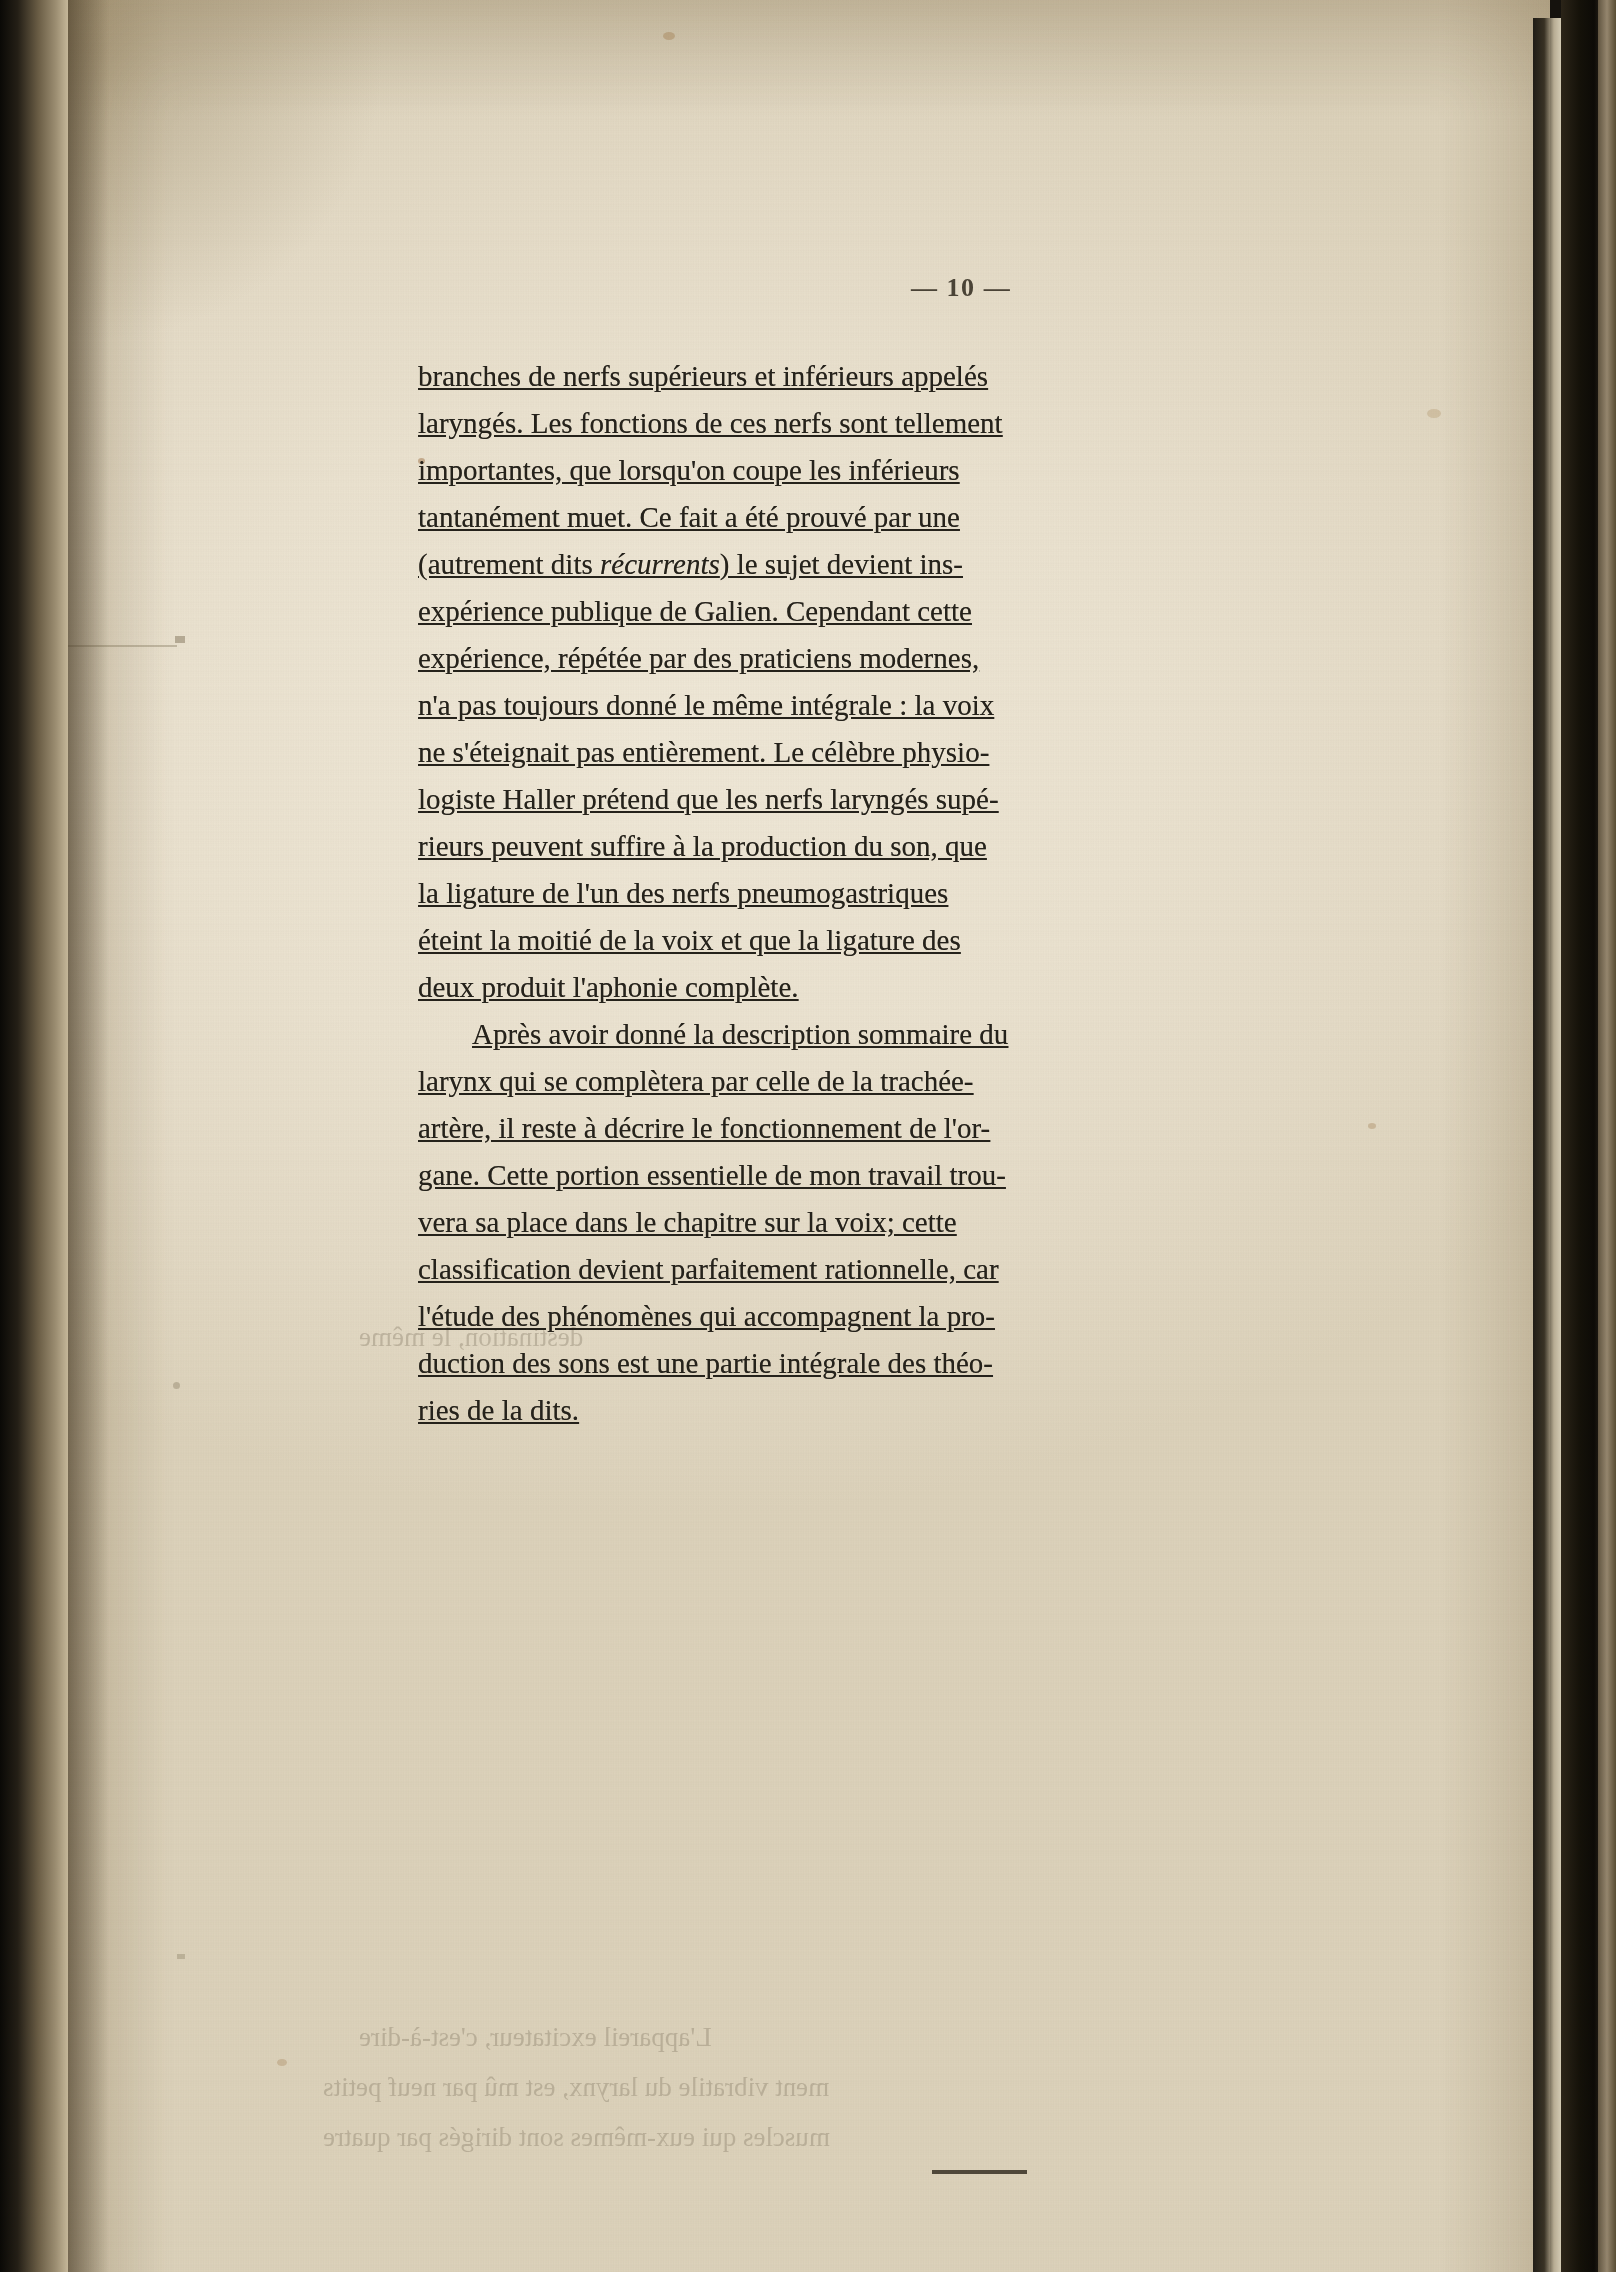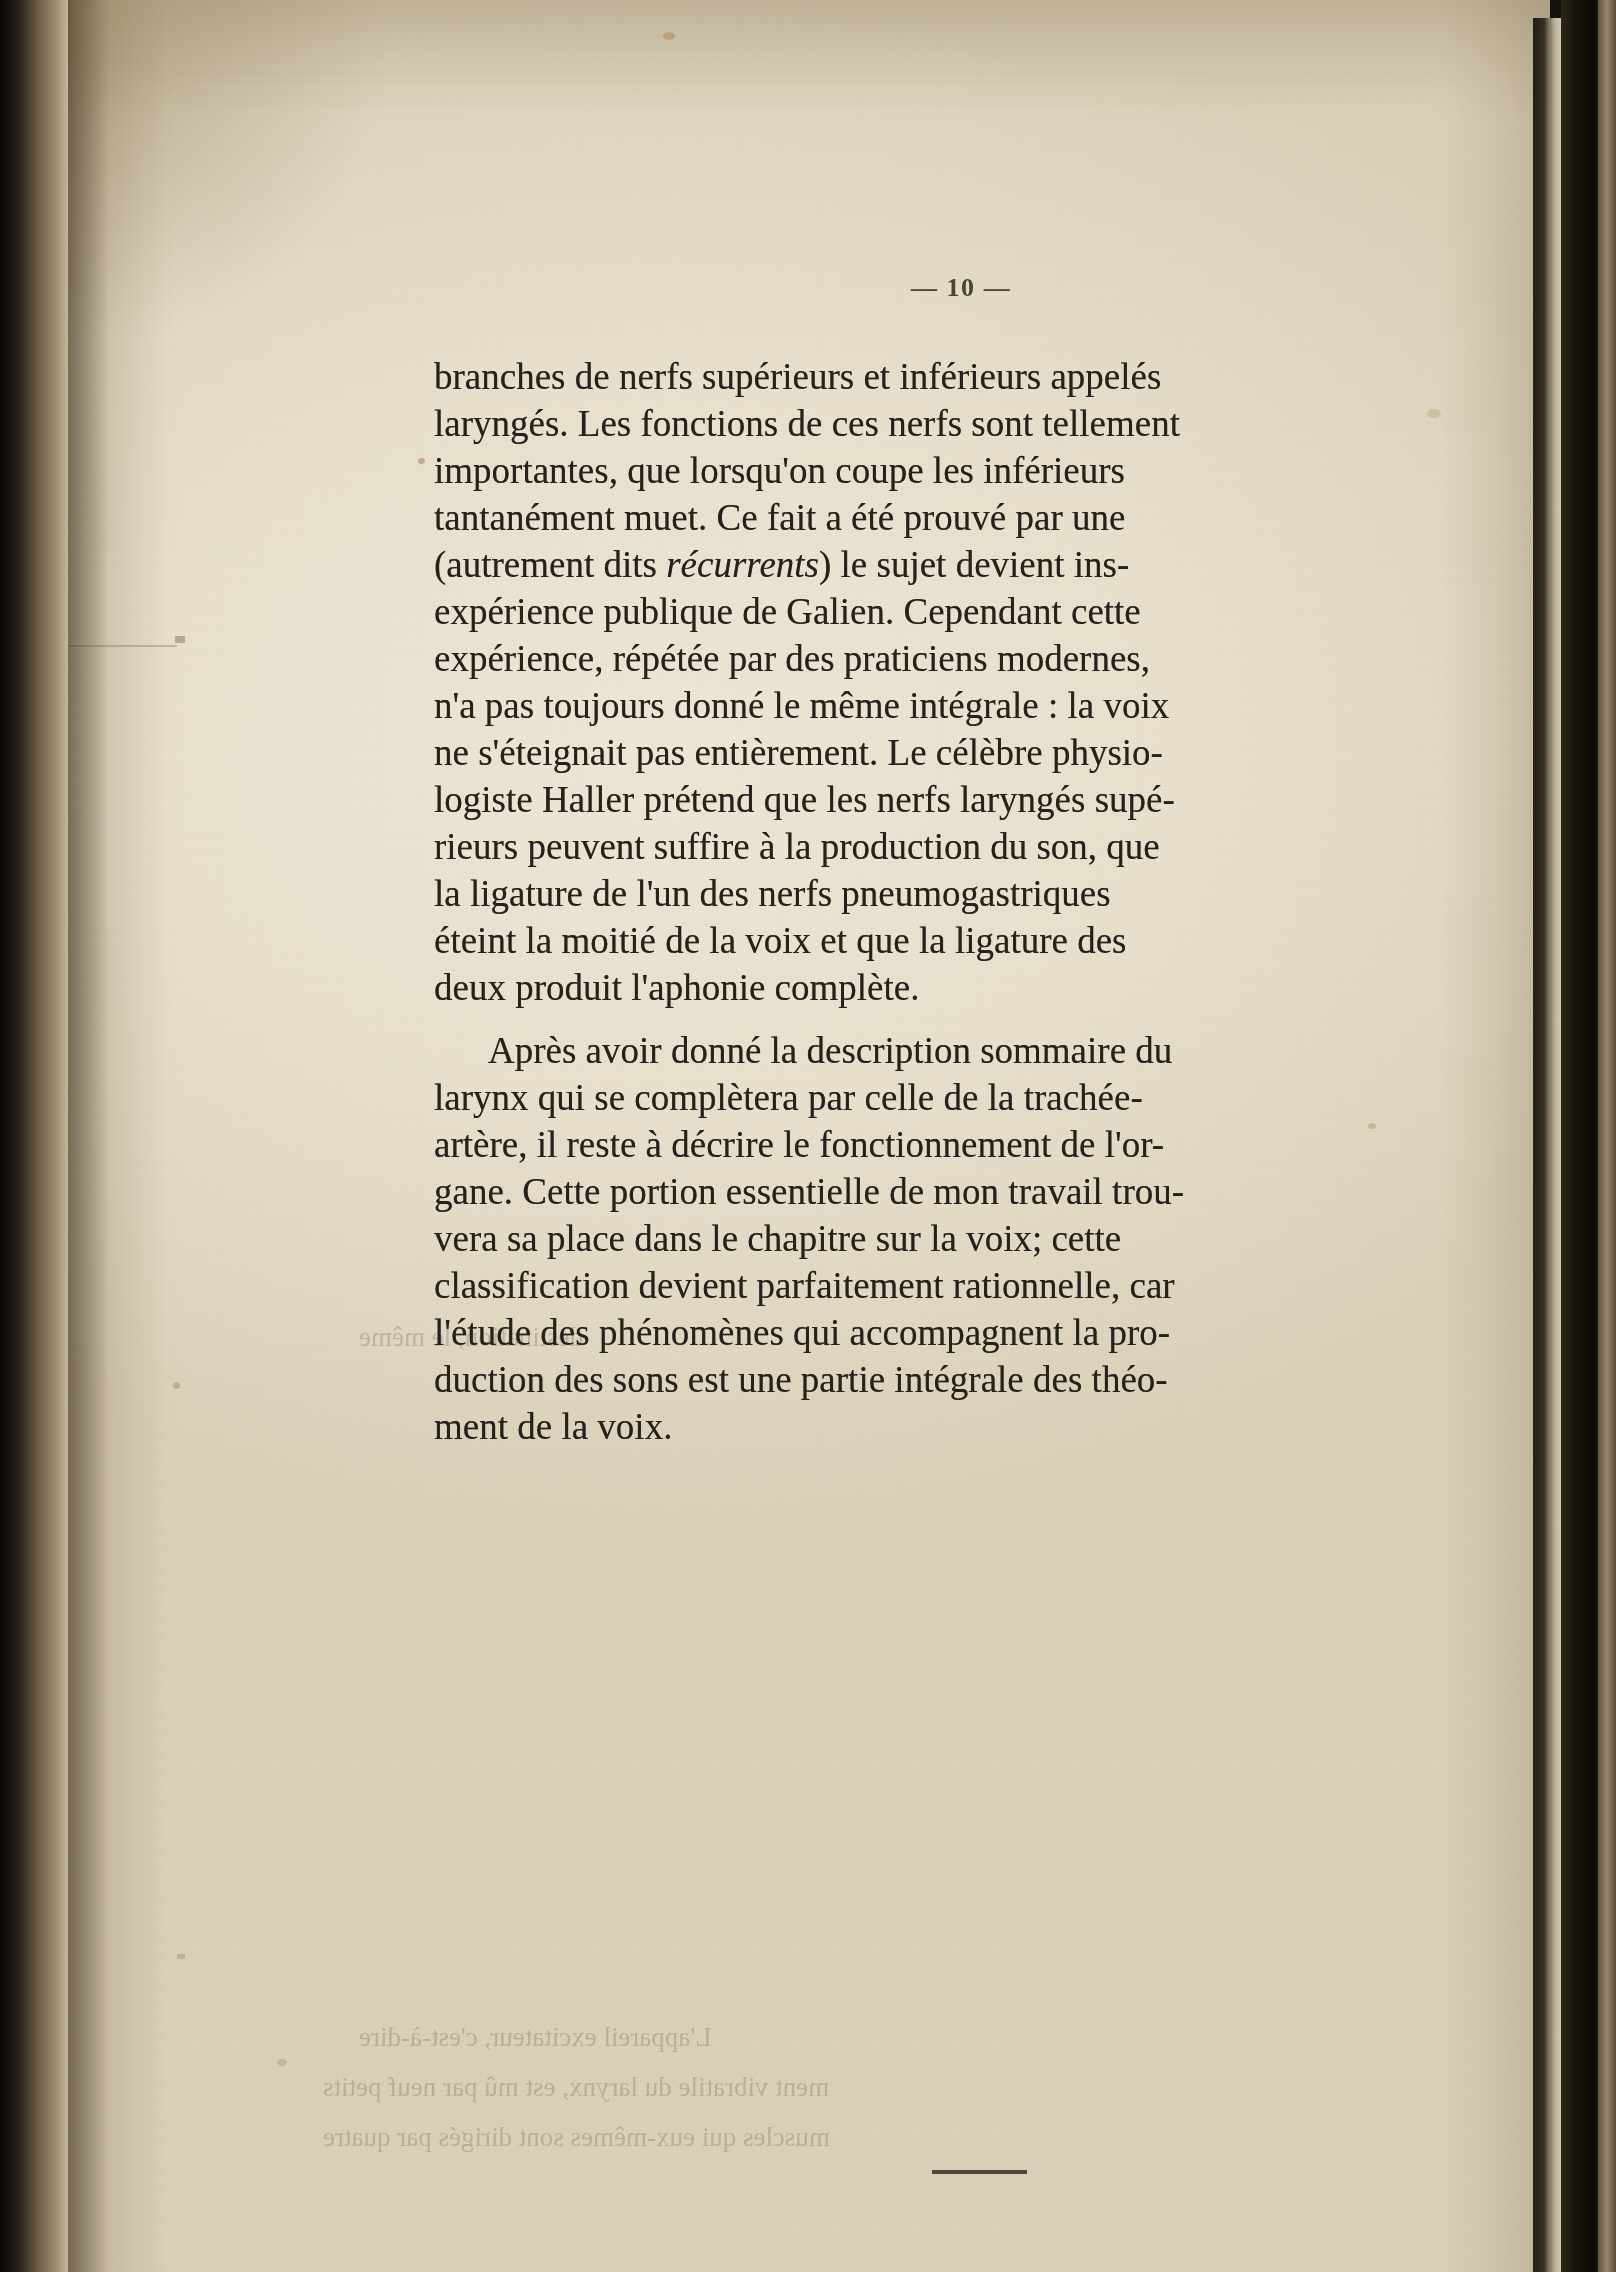--- a/index.html
+++ b/index.html
@@ -73,23 +73,24 @@
     position:absolute;left:350px;top:273px;width:1059px;
     color:#2e2a22;
   }
   #folio{
     text-align:center;font-size:26px;letter-spacing:.06em;
     color:#4a4336;font-weight:700;
     margin:0 0 50px 0;
     transform:translateX(13.6px);
   }
   .para{
-    margin:16px;
-    font-size:37px;
+    margin:0;
+    font-size:29px;
     color:#25221b;
+    text-decoration:underline;
     -webkit-font-smoothing:none;
   }
   .ln{
     display:block;
     height:47px;line-height:47px;
     white-space:nowrap;
     text-shadow:0 0 0.5px rgba(35,30,22,.55);
   }
   .ln.j{  
     letter-spacing:0;
@@ -165,21 +166,21 @@
 
     <p class="para">
       <span class="ln j ind">Après avoir donné  la  description sommaire du</span>
       <span class="ln j">larynx qui se  complètera par celle de  la  trachée-</span>
       <span class="ln j">artère, il reste à décrire le fonctionnement de l'or-</span>
       <span class="ln j">gane. Cette portion essentielle de mon travail trou-</span>
       <span class="ln j">vera sa place  dans  le  chapitre sur la  voix;  cette</span>
       <span class="ln j">classification  devient  parfaitement rationnelle, car</span>
       <span class="ln j">l'étude des phénomènes qui accompagnent la pro-</span>
       <span class="ln j">duction des sons est une partie intégrale des théo-</span>
-      <span class="ln j">ment de la voix.</span>
+      <span class="ln j">ries de la dits.</span>
     </p>
 
   </div>
 
   <div id="rule-orn"></div>
 
 </div>
 
 <div id="left-edge-shadow"></div>
 

